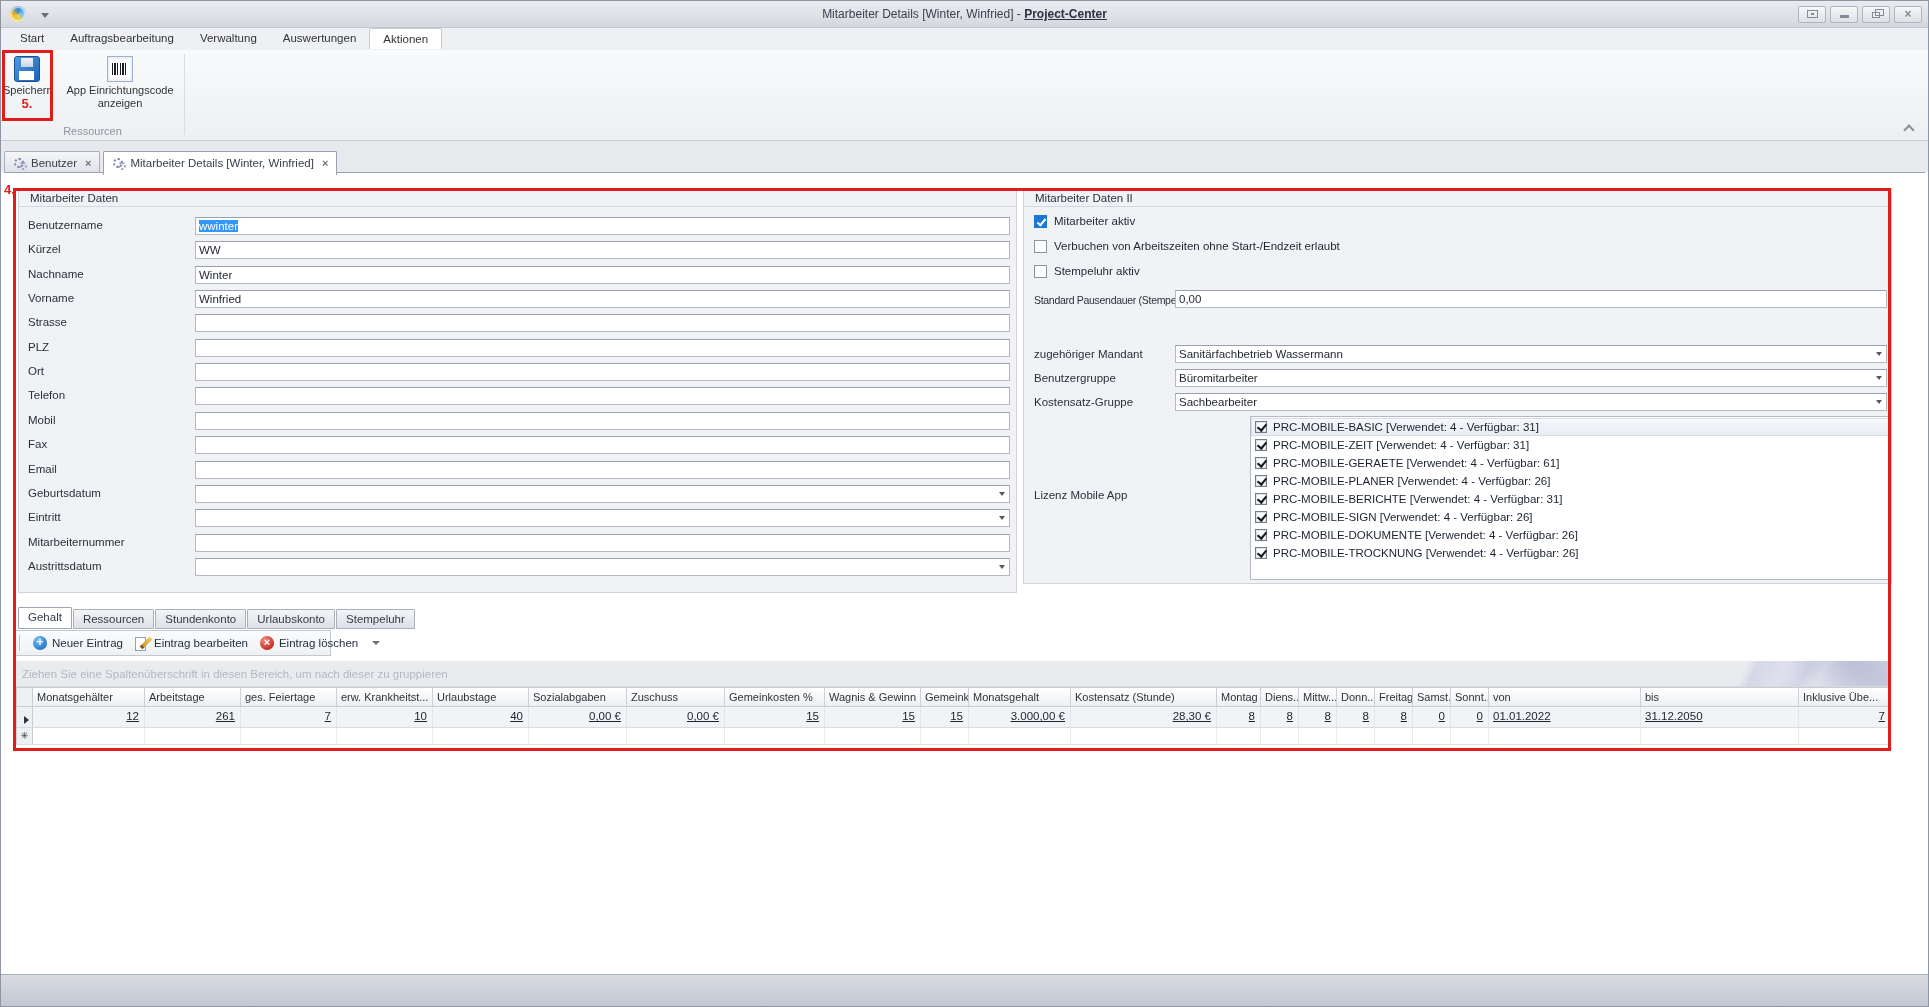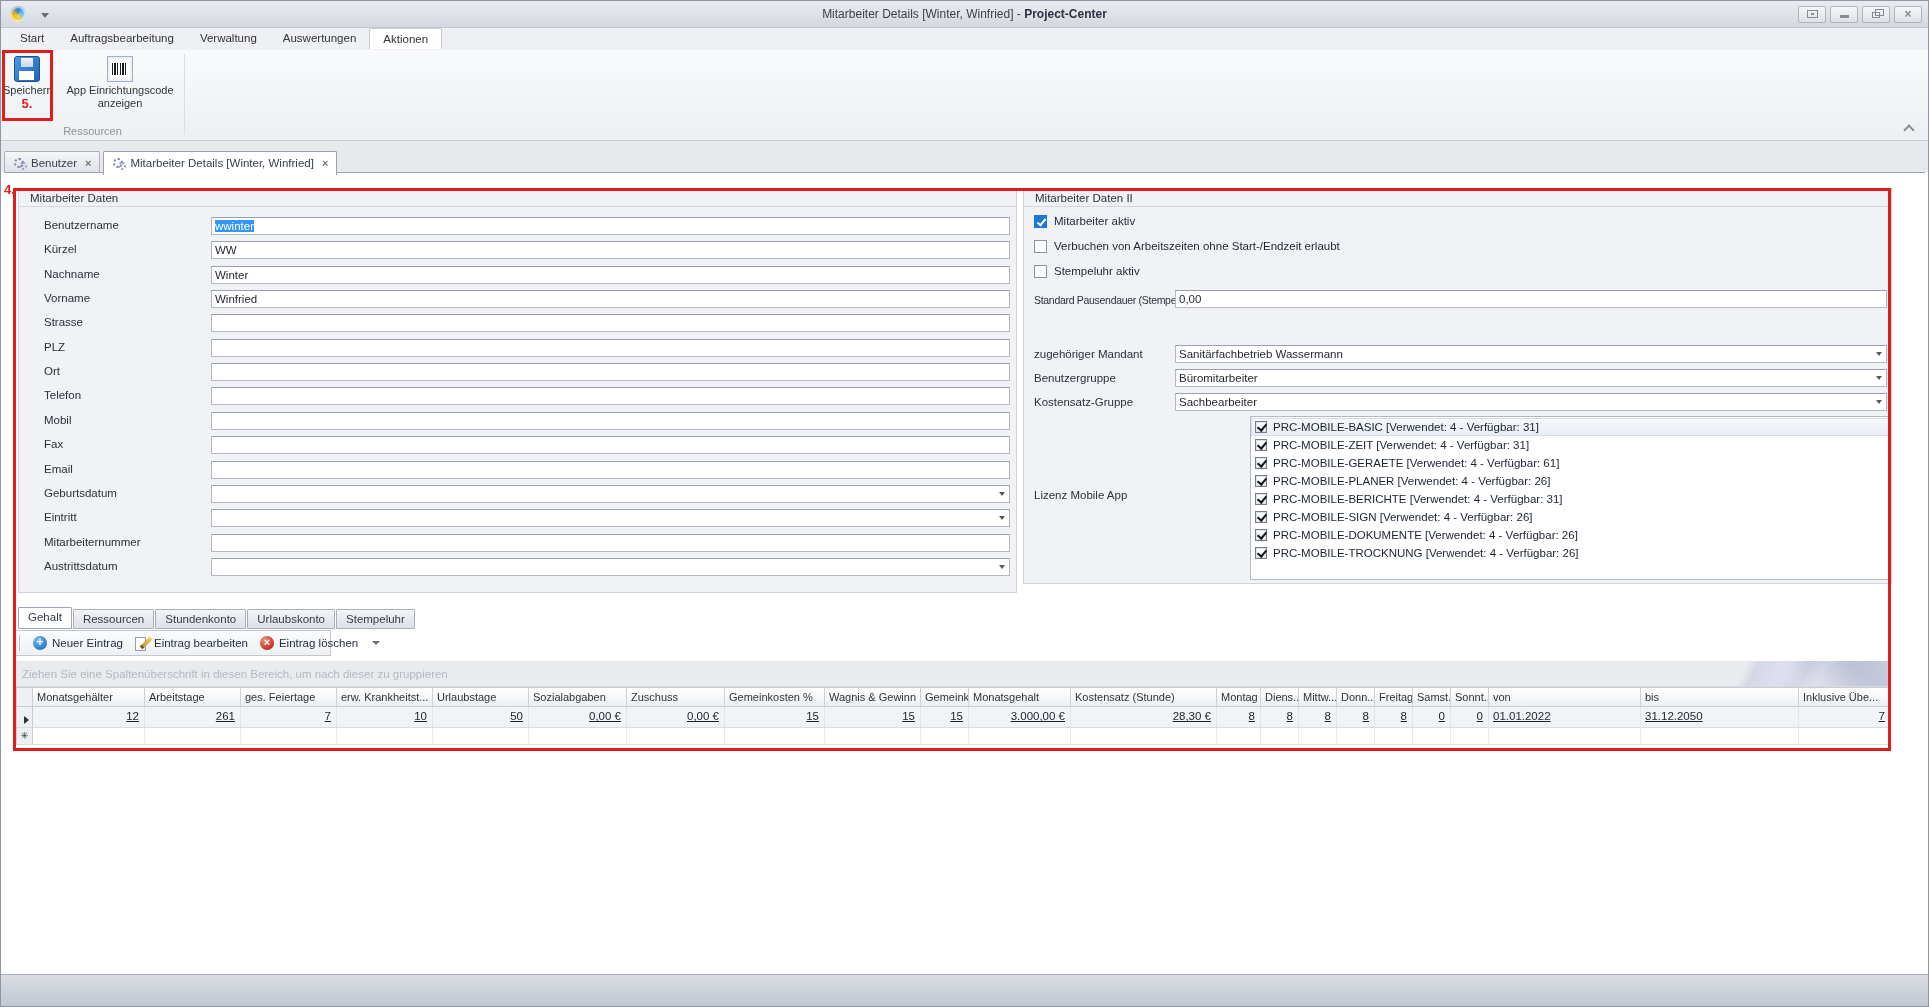--- a/index.html
+++ b/index.html
@@ -8,21 +8,21 @@
     font-family:"Liberation Sans",sans-serif;border:1px solid #8e95a3;overflow:hidden;}
 
   
   .titlebar{position:absolute;left:0;top:0;right:0;height:27px;
     background:linear-gradient(#eaecf0,#d4d8de);border-bottom:1px solid #c3c8d0;}
   .app-logo-icon{position:absolute;left:9px;top:5px;width:16px;height:16px;border-radius:50%;
     background:conic-gradient(#2e86d8,#7ec3f0,#f3d23a,#e8b52a,#2e86d8);box-shadow:inset 0 0 0 2px rgba(255,255,255,.55);}
   .qa-caret{position:absolute;left:40px;top:12px;width:0;height:0;
     border-left:4px solid transparent;border-right:4px solid transparent;border-top:5px solid #6b7078;}
   .title-text{position:absolute;left:0;right:0;top:6px;text-align:center;font-size:12px;color:#3c4250;}
-  .title-text b{color:#2c3240;}
+  .title-text b{color:#2c3240;text-decoration:underline;}
   .winbtns{position:absolute;right:6px;top:5px;display:flex;gap:4px;}
   .winbtn{width:28px;height:17px;background:linear-gradient(#f6f7f8,#dde0e5);
     border:1px solid #aeb4bf;border-radius:2px;}
   .fullscreen-icon{width:11px;height:8px;border:1px solid #858b96;position:relative;margin:3px auto 0;}
   .fullscreen-icon::after{content:"";position:absolute;left:3px;top:2px;width:3px;height:2px;background:#858b96;}
   .minimize-icon{width:9px;height:3px;background:#858b96;margin:8px auto 0;}
   .restore-icon{width:8px;height:6px;border:1px solid #858b96;margin:5px auto 0;position:relative;background:#eef0f3;}
   .restore-icon::before{content:"";position:absolute;left:2px;top:-4px;width:7px;height:5px;border:1px solid #858b96;}
   .close-icon{font-weight:bold;font-size:12px;line-height:15px;color:#858b96;text-align:center;}
 
@@ -62,21 +62,21 @@
   .tab-close{display:inline-block;margin-left:8px;font-weight:bold;font-size:11px;color:#6f747e;}
 
   
   .content{position:absolute;left:3px;right:3px;top:171px;bottom:32px;background:#fff;border-top:1px solid #99a1af;}
   .red-rect{position:absolute;left:9px;top:15px;width:1878px;height:563px;border:3px solid #e11d1a;z-index:50;pointer-events:none;}
   .form-step{position:absolute;left:0;top:9px;z-index:51;}
 
   .groupbox{position:absolute;background:#f1f2f5;border:1px solid #d0d4da;}
   .gb-caption{height:18px;line-height:18px;border-bottom:1px solid #d5d8de;
     padding-left:11px;font-size:11.5px;color:#2c323d;}
-  .frow{position:absolute;left:0;right:0;height:18px;margin-left:16px;}
+  .frow{position:absolute;left:0;right:0;height:18px;}
   .frow .flabel{position:absolute;left:9px;top:2px;font-size:11.5px;color:#2b3039;white-space:nowrap;}
   .tbox{position:absolute;height:18px;background:#fff;border:1px solid #b3b8c1;border-top-color:#9ba1ab;
     font-size:11.5px;line-height:16px;padding:0 3px;color:#1f242c;white-space:nowrap;overflow:hidden;}
   .sel{background:#3296fa;color:#fff;}
   .dd-arrow{position:absolute;right:4px;top:6px;width:0;height:0;
     border-left:3.5px solid transparent;border-right:3.5px solid transparent;border-top:4px solid #555b66;}
 
   .rp-cbrow{position:absolute;left:10px;height:16px;display:flex;align-items:center;gap:7px;
     font-size:11.5px;color:#1f2631;white-space:nowrap;}
   .cb{width:13px;height:13px;border:1px solid #8d939e;background:#fff;position:relative;flex:0 0 13px;}
@@ -380,21 +380,21 @@
           <div class="hcell" style="flex: 1 1 auto;">Inklusive Übe...</div>
         </div>
       <div class="grow" id="grid-row0">
           <div class="dcell indcell date" style="flex: 0 0 16px;">
             <div class="row-arrow"></div>
           </div>
           <div class="dcell num" style="flex: 0 0 112px;">12</div>
           <div class="dcell num" style="flex: 0 0 96px;">261</div>
           <div class="dcell num" style="flex: 0 0 96px;">7</div>
           <div class="dcell num" style="flex: 0 0 96px;">10</div>
-          <div class="dcell num" style="flex: 0 0 96px;">50</div>
+          <div class="dcell num" style="flex: 0 0 96px;">40</div>
           <div class="dcell num" style="flex: 0 0 98px;">0,00 €</div>
           <div class="dcell num" style="flex: 0 0 98px;">0,00 €</div>
           <div class="dcell num" style="flex: 0 0 100px;">15</div>
           <div class="dcell num" style="flex: 0 0 96px;">15</div>
           <div class="dcell num" style="flex: 0 0 48px;">15</div>
           <div class="dcell num" style="flex: 0 0 102px;">3.000,00 €</div>
           <div class="dcell num" style="flex: 0 0 146px;">28,30 €</div>
           <div class="dcell num" style="flex: 0 0 44px;">8</div>
           <div class="dcell num" style="flex: 0 0 38px;">8</div>
           <div class="dcell num" style="flex: 0 0 38px;">8</div>

